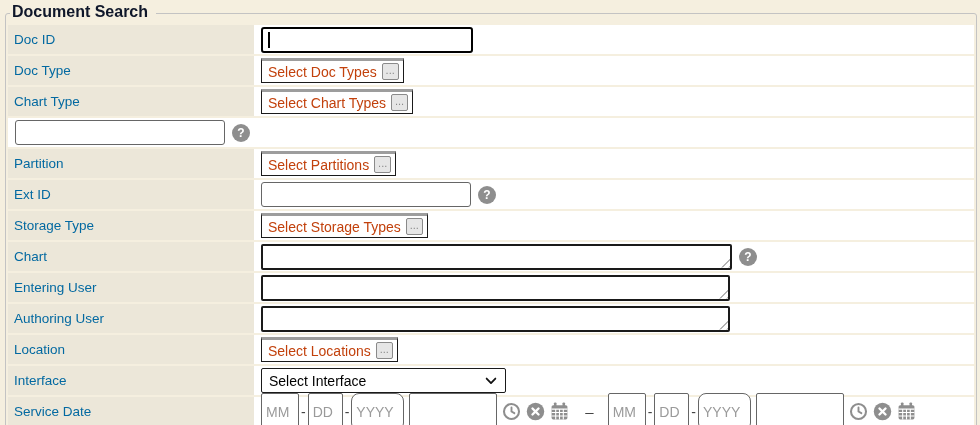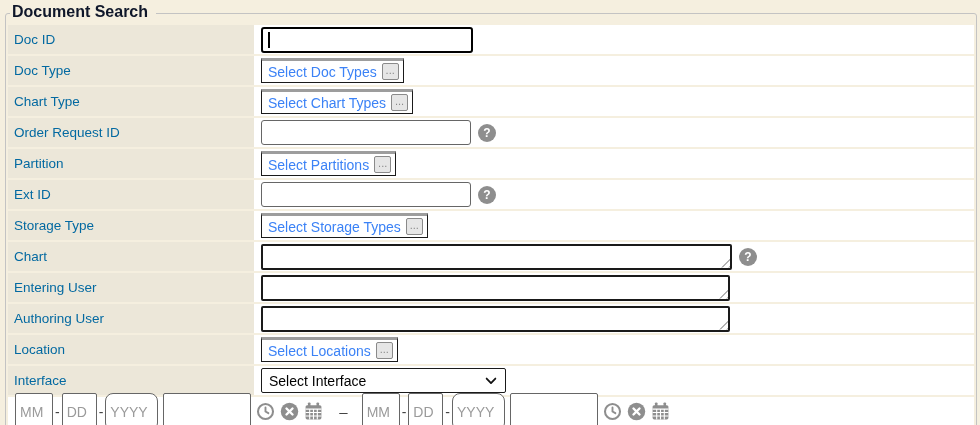--- a/index.html
+++ b/index.html
@@ -64,21 +64,21 @@
   
   .picker {
     display: inline-flex; align-items: center;
     background: #fff;
     border: 1px solid #1a1a1a;
     border-top: 3px solid #9d9d9d;
     height: 25px;
     padding: 0 4px 0 6px;
     cursor: pointer;
   }
-  .picker-text { font-size: 14px; color: #3b82f6; white-space: nowrap; }
+  .picker-text { font-size: 14px; color: #c2410c; white-space: nowrap; }
   .ellipsis-btn {
     display: inline-flex; align-items: center; justify-content: center;
     margin-left: 5px;
     width: 17px; height: 17px;
     background: #e6e6e6;
     border: 1px solid #8a8a8a;
     border-radius: 2px;
     color: #8a8a8a;
     font-size: 11px; line-height: 8px;
     padding-bottom: 4px;
@@ -173,21 +173,20 @@
     <div class="lbl">Chart Type</div>
     <div class="val">
       <div class="picker">
         <span class="picker-text">Select Chart Types</span>
         <span class="ellipsis-btn">...</span>
       </div>
     </div>
   </div>
 
   <div class="row">
-    <div class="lbl">Order Request ID</div>
     <div class="val">
       <input class="inp-text" type="text" style="">
       <span class="help-icon">?</span>
     </div>
   </div>
 
   <div class="row">
     <div class="lbl">Partition</div>
     <div class="val">
       <div class="picker">
@@ -262,20 +261,21 @@
       <div class="select">
         <span>Select Interface</span>
         <svg class="chevron" viewBox="0 0 16 16">
           <path d="M3 5.2l5 5.2 5-5.2" stroke="#111" stroke-width="2" fill="none" stroke-linecap="round" stroke-linejoin="round"></path>
         </svg>
       </div>
     </div>
   </div>
 
   <div class="row">
+    <div class="lbl">Service Date</div>
     <div class="val">
 
       <input class="dt dt-mm" type="text" placeholder="MM" style="">
       <span class="dsh">-</span>
       <input class="dt dt-dd" type="text" placeholder="DD" style="">
       <span class="dsh">-</span>
       <input class="dt dt-yy" type="text" placeholder="YYYY" style="">
       <input class="dt dt-time" type="text" style="">
       <svg class="dticon" viewBox="0 0 24 24">
         <circle cx="12" cy="12" r="9.5" fill="none" stroke="#8e8e8e" stroke-width="2.6"></circle>

